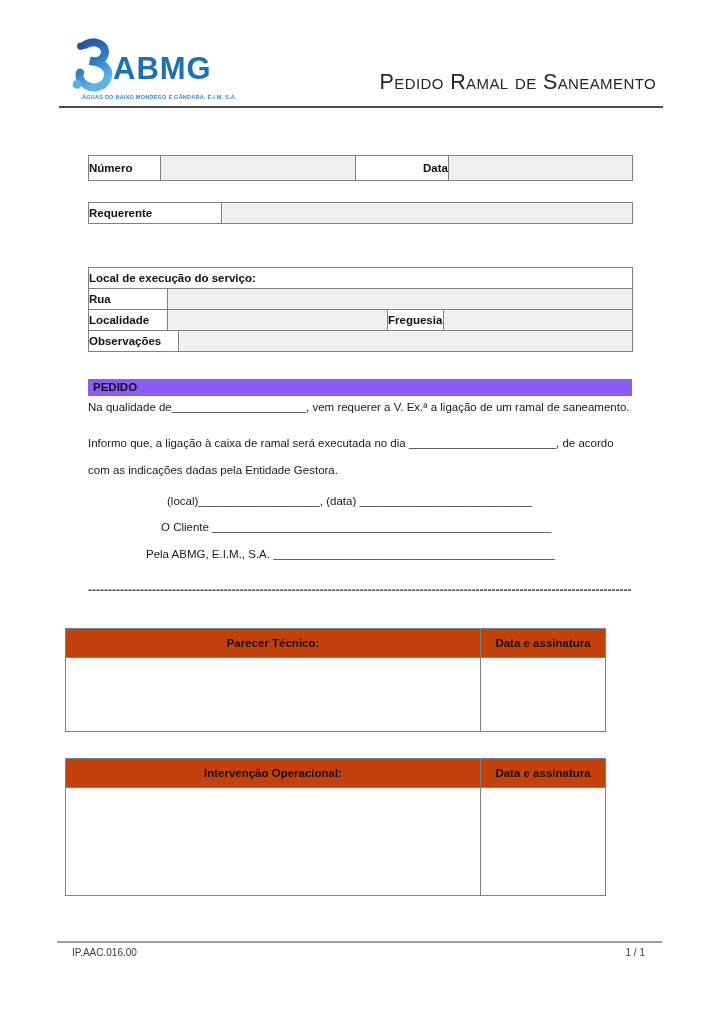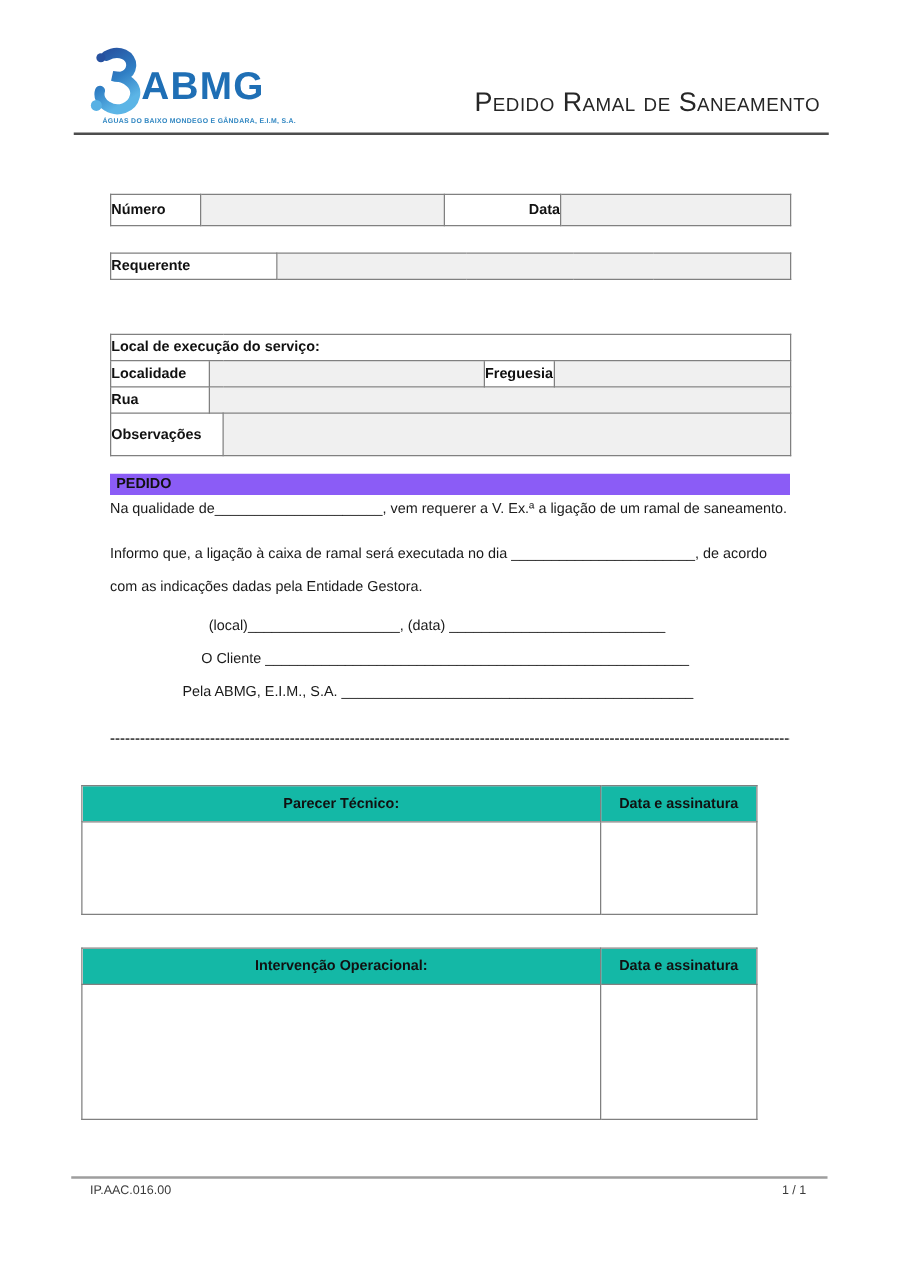--- a/index.html
+++ b/index.html
@@ -21,21 +21,21 @@
     position:absolute;right:66px;top:70px;font-size:21.5px;color:#262626;
     font-variant:small-caps;letter-spacing:0.4px;white-space:nowrap;
   }
   .header-rule{position:absolute;left:59px;top:106px;width:604px;height:2px;background:#4d4d4d;}
   
   table.f{border-collapse:collapse;table-layout:fixed;position:absolute;}
   table.f td{border:1px solid #808080;padding:0;overflow:hidden;font-size:11.5px;vertical-align:middle;}
   td.lbl{background:#ffffff;font-weight:bold;padding-left:5px;color:#111111;}
   td.lbl-r{background:#ffffff;font-weight:bold;text-align:right;padding-right:6px;color:#111111;}
   td.inp{background:#f0f0f0;}
-  td.hdr{background:#14b8a6;font-weight:bold;text-align:center;color:#111111;}
+  td.hdr{background:#c2410c;font-weight:bold;text-align:center;color:#111111;}
   
   .section-bar{
     position:absolute;left:88px;top:379px;width:544px;height:17px;background:#8b5cf6;
     font-size:11.5px;font-weight:bold;line-height:17px;box-sizing:border-box;padding-left:5px;color:#111111;
   }
   .para{position:absolute;left:88px;font-size:11.5px;white-space:nowrap;color:#1a1a1a;}
   .para2{position:absolute;left:88px;width:560px;font-size:11.5px;line-height:27px;color:#1a1a1a;}
   .para2 div{white-space:nowrap;}
   .sig{position:absolute;font-size:11.5px;white-space:nowrap;color:#1a1a1a;}
   .dashed-sep{
@@ -113,30 +113,30 @@
         <col style="width:11px">
         <col style="width:209px">
       <col style="width:56px">
         <col style="width:189px">
     </colgroup>
     <tbody>
         <tr style="height:21px;">
       <td class="lbl" colspan="5">Local de execução do serviço:</td>
     </tr>
     <tr style="height:21px;">
+      <td class="lbl">Rua</td>
+      <td class="inp" colspan="4"></td>
+    </tr>
+    <tr style="height:21px;">
       <td class="lbl">Localidade</td>
       <td class="inp" colspan="2"></td>
       <td class="lbl">Freguesia</td>
       <td class="inp"></td>
     </tr>
     <tr style="height:21px;">
-      <td class="lbl">Rua</td>
-      <td class="inp" colspan="4"></td>
-    </tr>
-    <tr style="height:34px;">
       <td class="lbl" colspan="2">Observações</td>
       <td class="inp" colspan="3"></td>
     </tr>
   </tbody>
     </table>
 
   <div class="section-bar">PEDIDO</div>
 
   <div class="para" style="top:401px;">
     <span>Na qualidade de</span><span>_____________________</span><span>, vem requerer a V. Ex.ª a ligação de um ramal de saneamento.</span>

